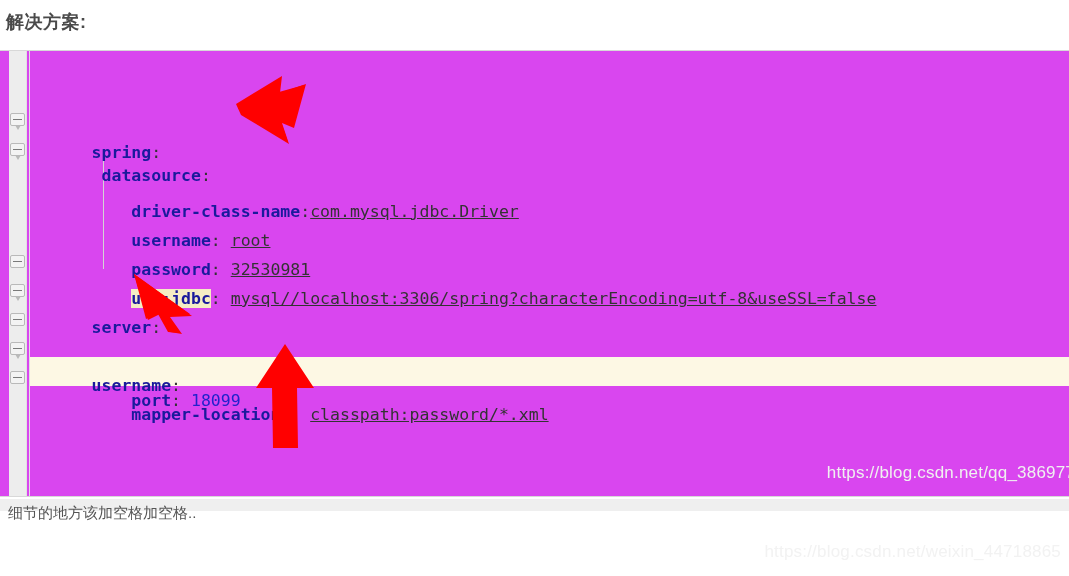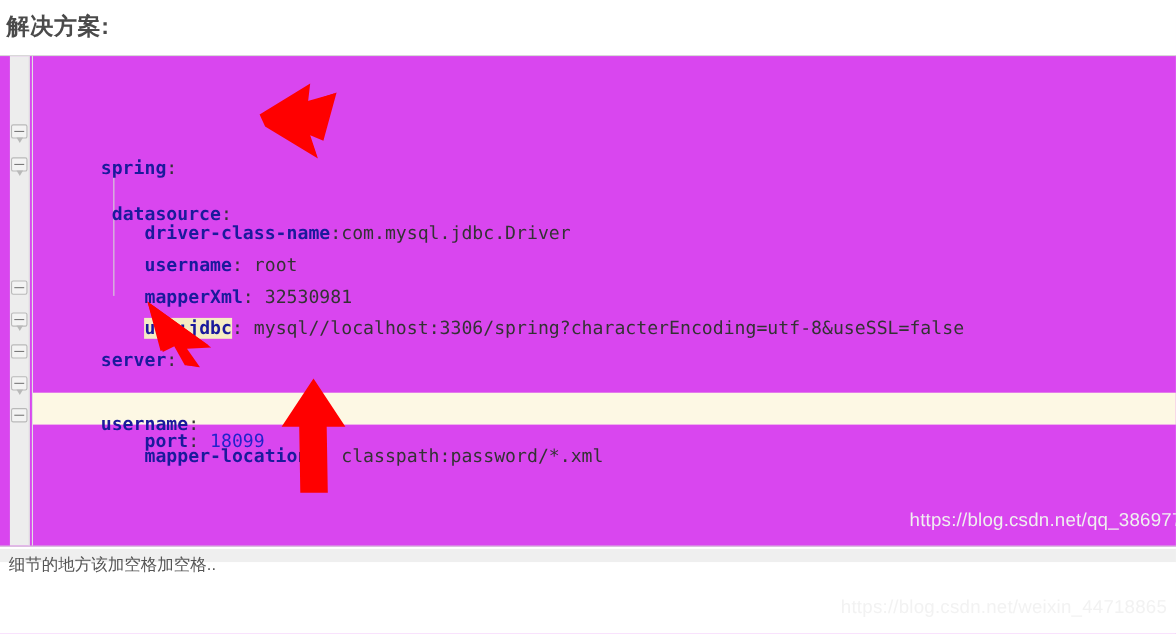--- a/index.html
+++ b/index.html
@@ -14,21 +14,21 @@
     overflow: hidden;
     font-family: "Liberation Sans", "DejaVu Sans", sans-serif;
     -webkit-font-smoothing: antialiased;
   }
 
   
   .page-title {
     position: absolute;
     left: 6px;
     top: 10px;
-    font-size: 21px;
+    font-size: 18px;
     font-weight: bold;
     color: #4a4a4a;
     letter-spacing: 0.5px;
     white-space: pre;
   }
 
   
   .code-block {
     position: absolute;
     left: 0px;
@@ -140,20 +140,21 @@
   .key-hl {
     color: #1a1a9c;
     font-weight: bold;
     background: #f5edc4;
   }
   .punct {
     color: #333333;
   }
   .val {
     color: #333333;
+    text-decoration: underline;
   }
   .num {
     color: #2222cc;
   }
 
   
   .arrow {
     position: absolute;
     pointer-events: none;
   }
@@ -218,34 +219,34 @@
   <div class="fold" style="top:262px;"></div>
   <div class="fold has-tail" style="top:291px;"></div>
   <div class="fold" style="top:320px;"></div>
 
   <div class="code-area">
 
     <div class="line" style="top:58px;">
       <span class="txt"><span class="key">spring</span><span class="punct">:</span></span>
     </div>
 
-    <div class="line" style="top:100px;">
+    <div class="line" style="top:81px;">
       <span class="txt"> <span class="key">datasource</span><span class="punct">:</span></span>
     </div>
 
     <div class="line" style="top:117px;">
       <span class="txt">    <span class="key">driver-class-name</span><span class="punct">:</span><span class="val">com.mysql.jdbc.Driver</span></span>
     </div>
 
     <div class="line" style="top:146px;">
       <span class="txt">    <span class="key">username</span><span class="punct">:</span> <span class="val">root</span></span>
     </div>
 
     <div class="line" style="top:175px;">
-      <span class="txt">    <span class="key">mapperXml</span><span class="punct">:</span> <span class="val">32530981</span></span>
+      <span class="txt">    <span class="key">password</span><span class="punct">:</span> <span class="val">32530981</span></span>
     </div>
 
     <div class="line" style="top:204px;">
       <span class="txt">    <span class="key-hl">url:jdbc</span><span class="punct">:</span> <span class="val">mysql//localhost:3306/spring?characterEncoding=utf-8&amp;useSSL=false</span></span>
     </div>
 
     <div class="line" style="top:233px;">
       <span class="txt"><span class="key">server</span><span class="punct">:</span></span>
     </div>
 

